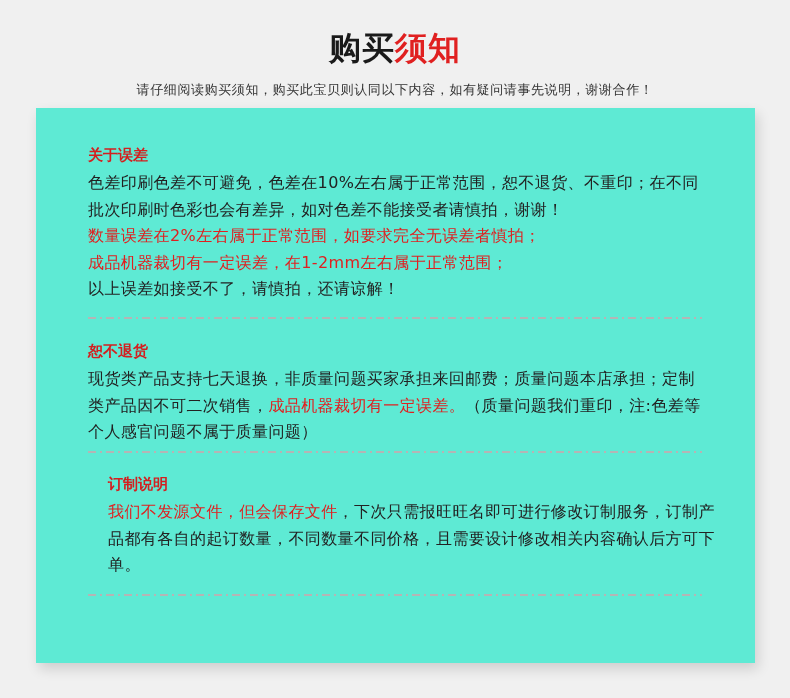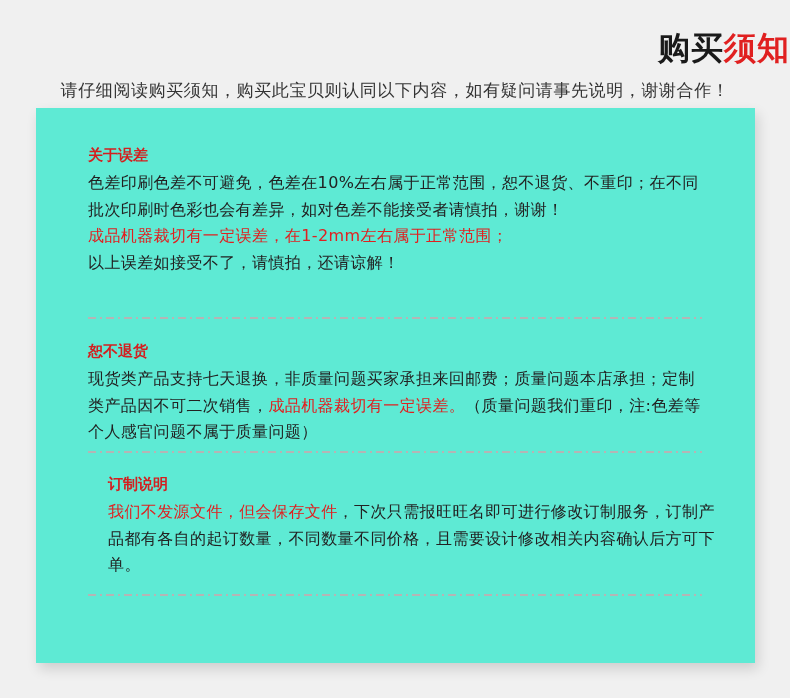--- a/index.html
+++ b/index.html
@@ -12,35 +12,35 @@
       background: #f0f0f0;
       font-family: "DejaVu Sans", "Liberation Sans", sans-serif;
       position: relative;
       overflow: hidden;
     }
     .page-title {
       position: absolute;
       top: 24px;
       left: 0;
       width: 790px;
-      text-align: right;
+      text-align: center;
       font-size: 32px;
       font-weight: bold;
       letter-spacing: 1px;
       line-height: 48px;
     }
     .page-title .dark { color: #1a1a1a; }
     .page-title .red { color: #e02020; }
     .subtitle {
       position: absolute;
       top: 80px;
       left: 0;
       width: 790px;
       text-align: center;
-      font-size: 17px;
+      font-size: 13px;
       color: #333333;
       line-height: 20px;
       letter-spacing: 0.6px;
     }
     .card {
       position: absolute;
       left: 36px;
       top: 108px;
       width: 719px;
       height: 555px;
@@ -88,20 +88,21 @@
   <span class="dark">购买</span><span class="red">须知</span>
 </div>
 
 <div class="subtitle">请仔细阅读购买须知，购买此宝贝则认同以下内容，如有疑问请事先说明，谢谢合作！</div>
 
 <div class="card">
 
   <div class="section" style="top: 36px;">
     <div class="section-title">关于误差</div>
     <p class="para">色差印刷色差不可避免，色差在10%左右属于正常范围，恕不退货、不重印；在不同批次印刷时色彩也会有差异，如对色差不能接受者请慎拍，谢谢！</p>
+    <p class="para red-text">数量误差在2%左右属于正常范围，如要求完全无误差者慎拍；</p>
     <p class="para red-text">成品机器裁切有一定误差，在1-2mm左右属于正常范围；</p>
     <p class="para">以上误差如接受不了，请慎拍，还请谅解！</p>
   </div>
 
   <div class="divider" style="top: 209px;"></div>
 
   <div class="section" style="top: 232px;">
     <div class="section-title">恕不退货</div>
     <p class="para"><span>现货类产品支持七天退换，非质量问题买家承担来回邮费；质量问题本店承担；定制类产品因不可二次销售，</span><span class="red-text">成品机器裁切有一定误差。</span><span>（质量问题我们重印，注:色差等个人感官问题不属于质量问题）</span></p>
   </div>

